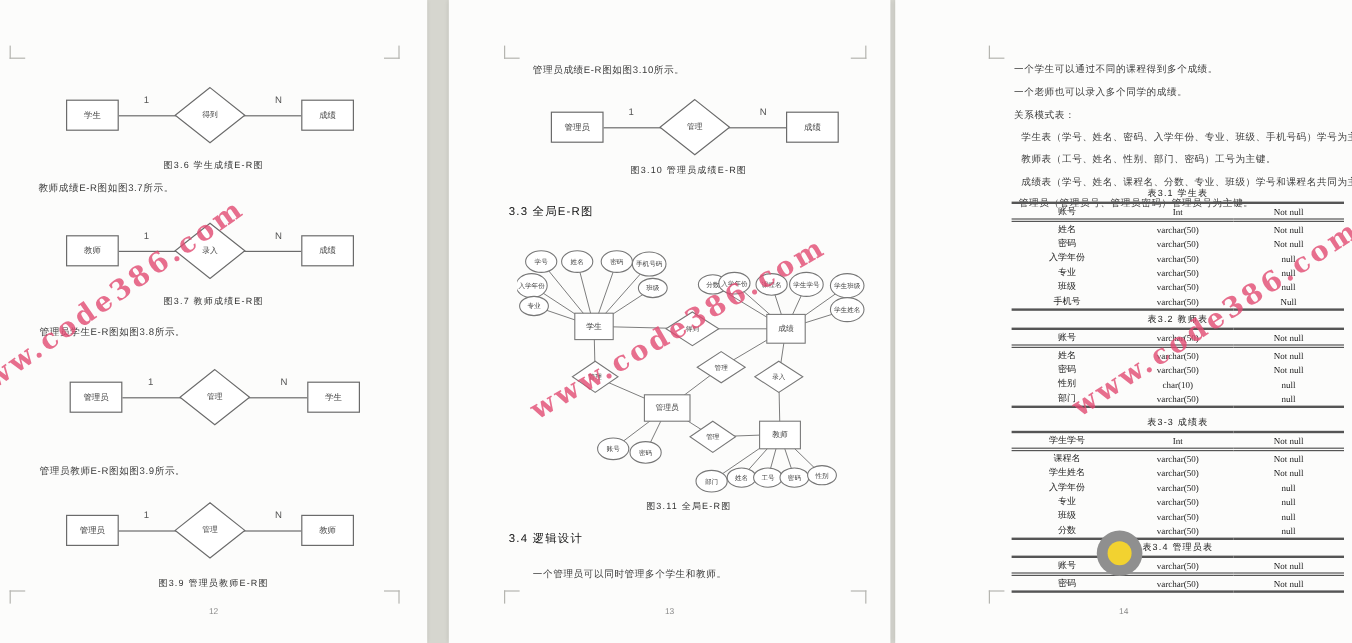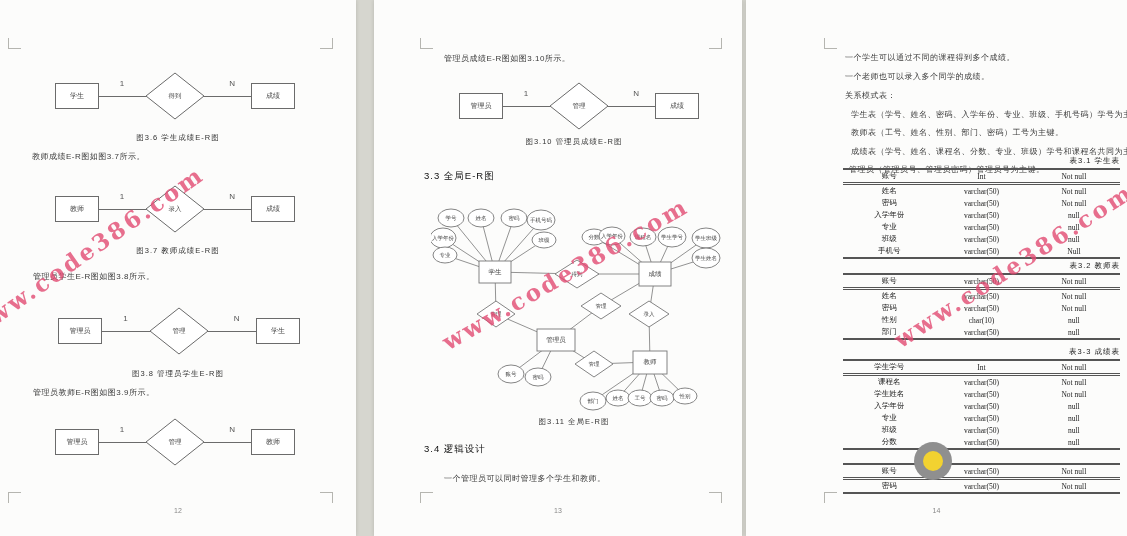--- a/index.html
+++ b/index.html
@@ -27,21 +27,21 @@
   .er .ebox.l{left:0}.er .ebox.r{right:0}
   .er .dsvg{position:absolute;left:50%;top:2px;transform:translateX(-50%);}
   .er .dlabel{position:absolute;left:50%;top:26px;transform:translate(-50%,-50%);font-size:6.5px;color:#444}
   .er .card{position:absolute;top:9px;font-size:8px;color:#555}
   .er .c1{left:27%}.er .cN{right:25%}
   
   .tbl{position:absolute;left:97px;width:277px;border-collapse:collapse;border-top:2px solid #555;border-bottom:2px solid #555;
        font-size:7.5px;color:#222;font-family:"Liberation Serif",serif;table-layout:fixed}
   .tbl td{padding:1px 2px;text-align:center;height:9px;overflow:hidden;white-space:nowrap}
   .tbl tr.hdr{border-bottom:3px double #555}
-  .tbl-cap{position:absolute;left:97px;width:277px;text-align:right;font-size:7.5px;color:#222;letter-spacing:1px;white-space:nowrap}
+  .tbl-cap{position:absolute;left:97px;width:277px;text-align:center;font-size:7.5px;color:#222;letter-spacing:1px;white-space:nowrap}
   
   .wm{position:absolute;font-family:"DejaVu Serif",serif;font-weight:bold;color:rgba(225,74,114,.8);
       font-size:23px;letter-spacing:3px;white-space:nowrap;pointer-events:none;z-index:5;transform-origin:left center}
   
   .pill{position:absolute;left:573px;top:438px;width:316px;height:40px;background:rgba(148,148,148,.96);
         border:4px solid #fff;border-radius:26px;display:flex;align-items:center;justify-content:center;
         color:#fff;font-weight:bold;font-size:29px;letter-spacing:3px;z-index:10;white-space:nowrap}
   .reccircle{position:absolute;left:914px;top:442px;width:38px;height:38px;border-radius:50%;background:#8f8f8f;
         display:flex;align-items:center;justify-content:center;z-index:10}
   .reccircle .dot{width:20px;height:20px;border-radius:50%;background:#f2d230}
@@ -95,34 +95,34 @@
       <div class="er-line"></div>
       <span class="card c1">1</span>
       <span class="card cN">N</span>
       <div class="ebox l">管理员</div>
       <svg class="dsvg" width="60" height="48">
           <polygon points="30,1 59,24 30,47 1,24" fill="#fff" stroke="#6b6b6b"></polygon>
         </svg>
       <span class="dlabel">管理</span>
       <div class="ebox r">学生</div>
     </div>
-    <div class="fig-cap" style="top:369px">图3.8 管理员学生E-R图</div>
     <div class="body-text" style="left:33px;top:387px">管理员教师E-R图如图3.9所示。</div>
 
     <div class="er" style="left:55px;top:416px;width:240px">
       <div class="er-line"></div>
       <span class="card c1">1</span>
       <span class="card cN">N</span>
       <div class="ebox l">管理员</div>
       <svg class="dsvg" width="60" height="48">
           <polygon points="30,1 59,24 30,47 1,24" fill="#fff" stroke="#6b6b6b"></polygon>
         </svg>
       <span class="dlabel">管理</span>
       <div class="ebox r">教师</div>
     </div>
+    <div class="fig-cap" style="top:481px">图3.9 管理员教师E-R图</div>
 
     <div class="pagenum">12</div>
     <div class="wm" style="left:-28px;top:318px;transform:rotate(-35deg)">www.code386.com</div>
   </div>
 
   <div class="page" id="p2">
     <div class="cm tl" style="left:46px;top:38px"></div>
     <div class="cm tr" style="left:335px;top:38px"></div>
     <div class="cm bl" style="left:46px;top:492px"></div>
     <div class="cm br" style="left:335px;top:492px"></div>
@@ -373,20 +373,21 @@
         <td>null</td>
       </tr>
       <tr>
         <td>分数</td>
         <td>varchar(50)</td>
         <td>null</td>
       </tr>
     </tbody>
       </table>
 
+    <div class="tbl-cap" style="top:451px">表3.4 管理员表</div>
     <table class="tbl" style="top:463px">
       <tbody>
           <tr class="hdr">
         <td>账号</td>
         <td>varchar(50)</td>
         <td>Not null</td>
       </tr>
       <tr>
         <td>密码</td>
         <td>varchar(50)</td>

